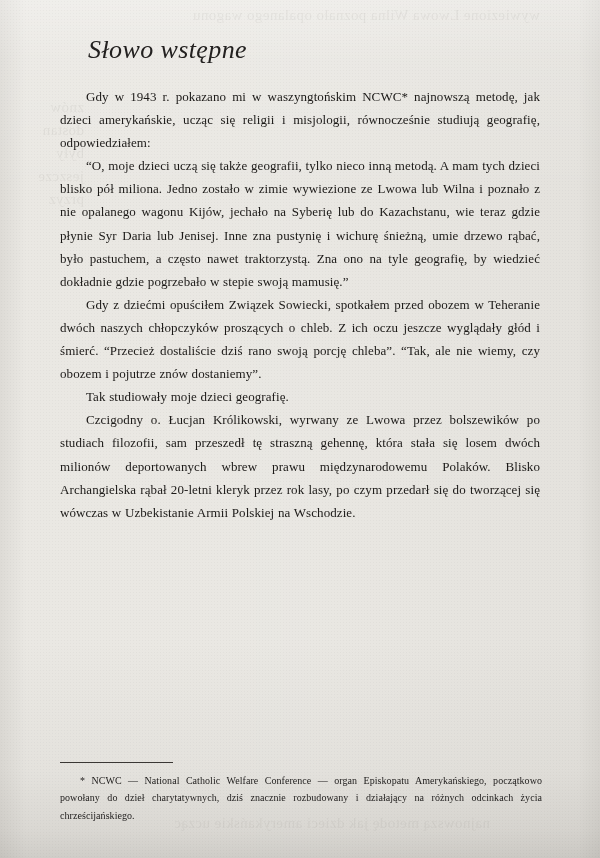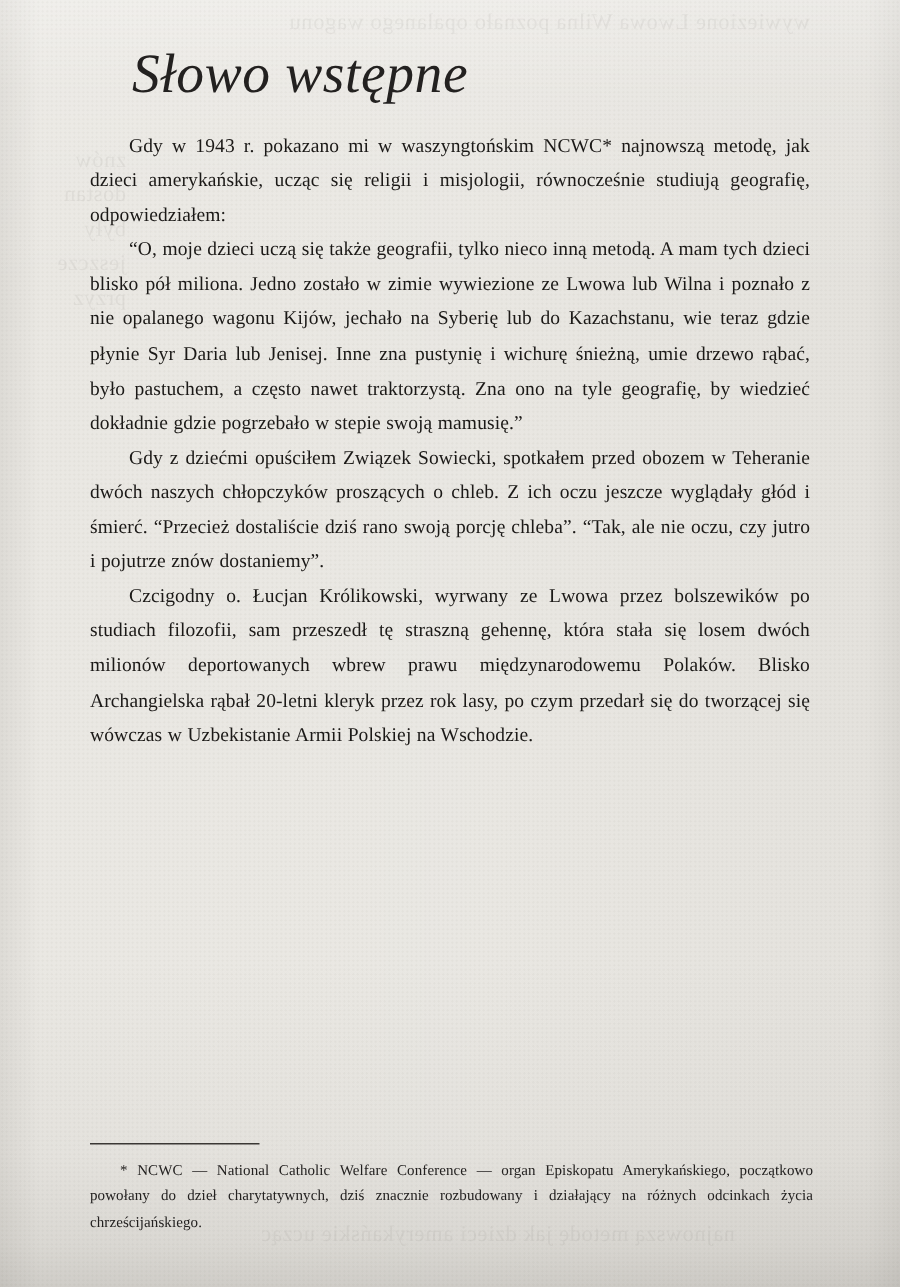--- a/index.html
+++ b/index.html
@@ -71,21 +71,21 @@
     left: 60px;
     top: 0;
     width: 480px;
   }
 
   h1#title {
     margin: 0;
     padding: 0;
     font-style: italic;
     font-weight: 400;
-    font-size: 37px;
+    font-size: 26px;
     line-height: 34px;
     letter-spacing: 0.4px;
     padding-top: 33px;
     padding-left: 28px;
     color: #232120;
   }
 
   #body {
     margin-top: 18px;
   }
@@ -149,23 +149,24 @@
   <div class="bleed" id="bleed-bottom">najnowszą metodę jak dzieci amerykańskie ucząc</div>
 
   <div id="content">
 
     <h1 id="title">Słowo wstępne</h1>
 
     <div id="body">
 
       <p class="para">Gdy w 1943 r. pokazano mi w waszyngtońskim NCWC* najnowszą metodę, jak dzieci amerykańskie, ucząc się religii i misjologii, równocześnie studiują geografię, odpowiedziałem:</p>
       <p class="para">“O, moje dzieci uczą się także geografii, tylko nieco inną metodą. A mam tych dzieci blisko pół miliona. Jedno zostało w zimie wywiezione ze Lwowa lub Wilna i poznało z nie opalanego wagonu Kijów, jechało na Syberię lub do Kazachstanu, wie teraz gdzie płynie Syr Daria lub Jenisej. Inne zna pustynię i wichurę śnieżną, umie drzewo rąbać, było pastuchem, a często nawet traktorzystą. Zna ono na tyle geografię, by wiedzieć dokładnie gdzie pogrzebało w stepie swoją mamusię.”</p>
-      <p class="para">Gdy z dziećmi opuściłem Związek Sowiecki, spotkałem przed obozem w Teheranie dwóch naszych chłopczyków proszących o chleb. Z ich oczu jeszcze wyglądały głód i śmierć. “Przecież dostaliście dziś rano swoją porcję chleba”. “Tak, ale nie oczu, czy jutro i pojutrze znów dostaniemy”.</p>
+      <p class="para">Gdy z dziećmi opuściłem Związek Sowiecki, spotkałem przed obozem w Teheranie dwóch naszych chłopczyków proszących o chleb. Z ich oczu jeszcze wyglądały głód i śmierć. “Przecież dostaliście dziś rano swoją porcję chleba”. “Tak, ale nie wiemy, czy obozem i pojutrze znów dostaniemy”.</p>
 
 
+      <p class="para">Tak studiowały moje dzieci geografię.</p>
       <p class="para">Czcigodny o. Łucjan Królikowski, wyrwany ze Lwowa przez bolszewików po studiach filozofii, sam przeszedł tę straszną gehennę, która stała się losem dwóch milionów deportowanych wbrew prawu międzynarodowemu Polaków. Blisko Archangielska rąbał 20-letni kleryk przez rok lasy, po czym przedarł się do tworzącej się wówczas w Uzbekistanie Armii Polskiej na Wschodzie.</p>
 
     </div>
   </div>
 
   <div id="footnote-wrap">
     <div id="footnote-rule"></div>
     <p class="footnote">* NCWC — National Catholic Welfare Conference — organ Episkopatu Amerykańskiego, początkowo powołany do dzieł charytatywnych, dziś znacznie rozbudowany i działający na różnych odcinkach życia chrześcijańskiego.</p>
   </div>
 

